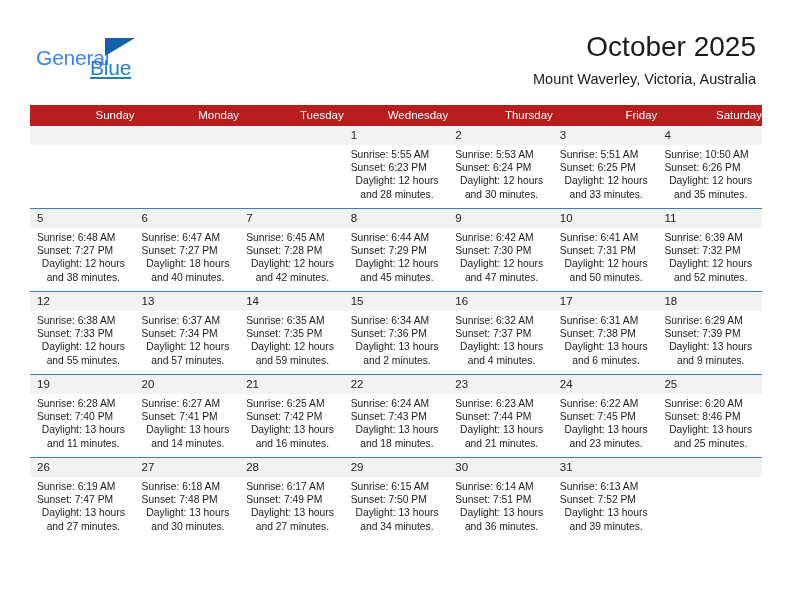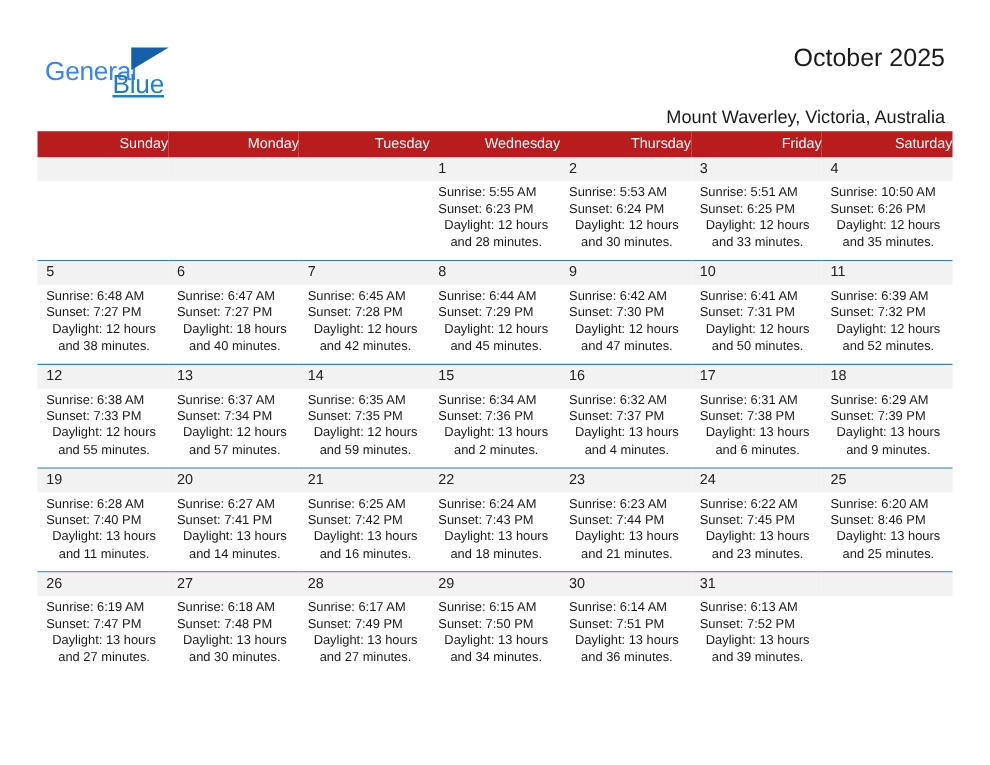--- a/index.html
+++ b/index.html
@@ -64,30 +64,30 @@
     text-decoration: underline;
   }
 
   .title-block {
     position: absolute;
     right: 36px;
     top: 30px;
     text-align: right;
   }
   .cal-title {
-    font-size: 20px;
+    font-size: 28px;
     color: #1a1a1a;
     line-height: 34px;
     white-space: nowrap;
   }
   .cal-subtitle {
     font-size: 14.5px;
     color: #1a1a1a;
     line-height: 20px;
-    margin-top: 20px;
+    margin-top: 5px;
     white-space: nowrap;
   }
 
   
   .calendar {
     position: absolute;
     left: 30px;
     top: 105px;
     width: 732px;
   }

